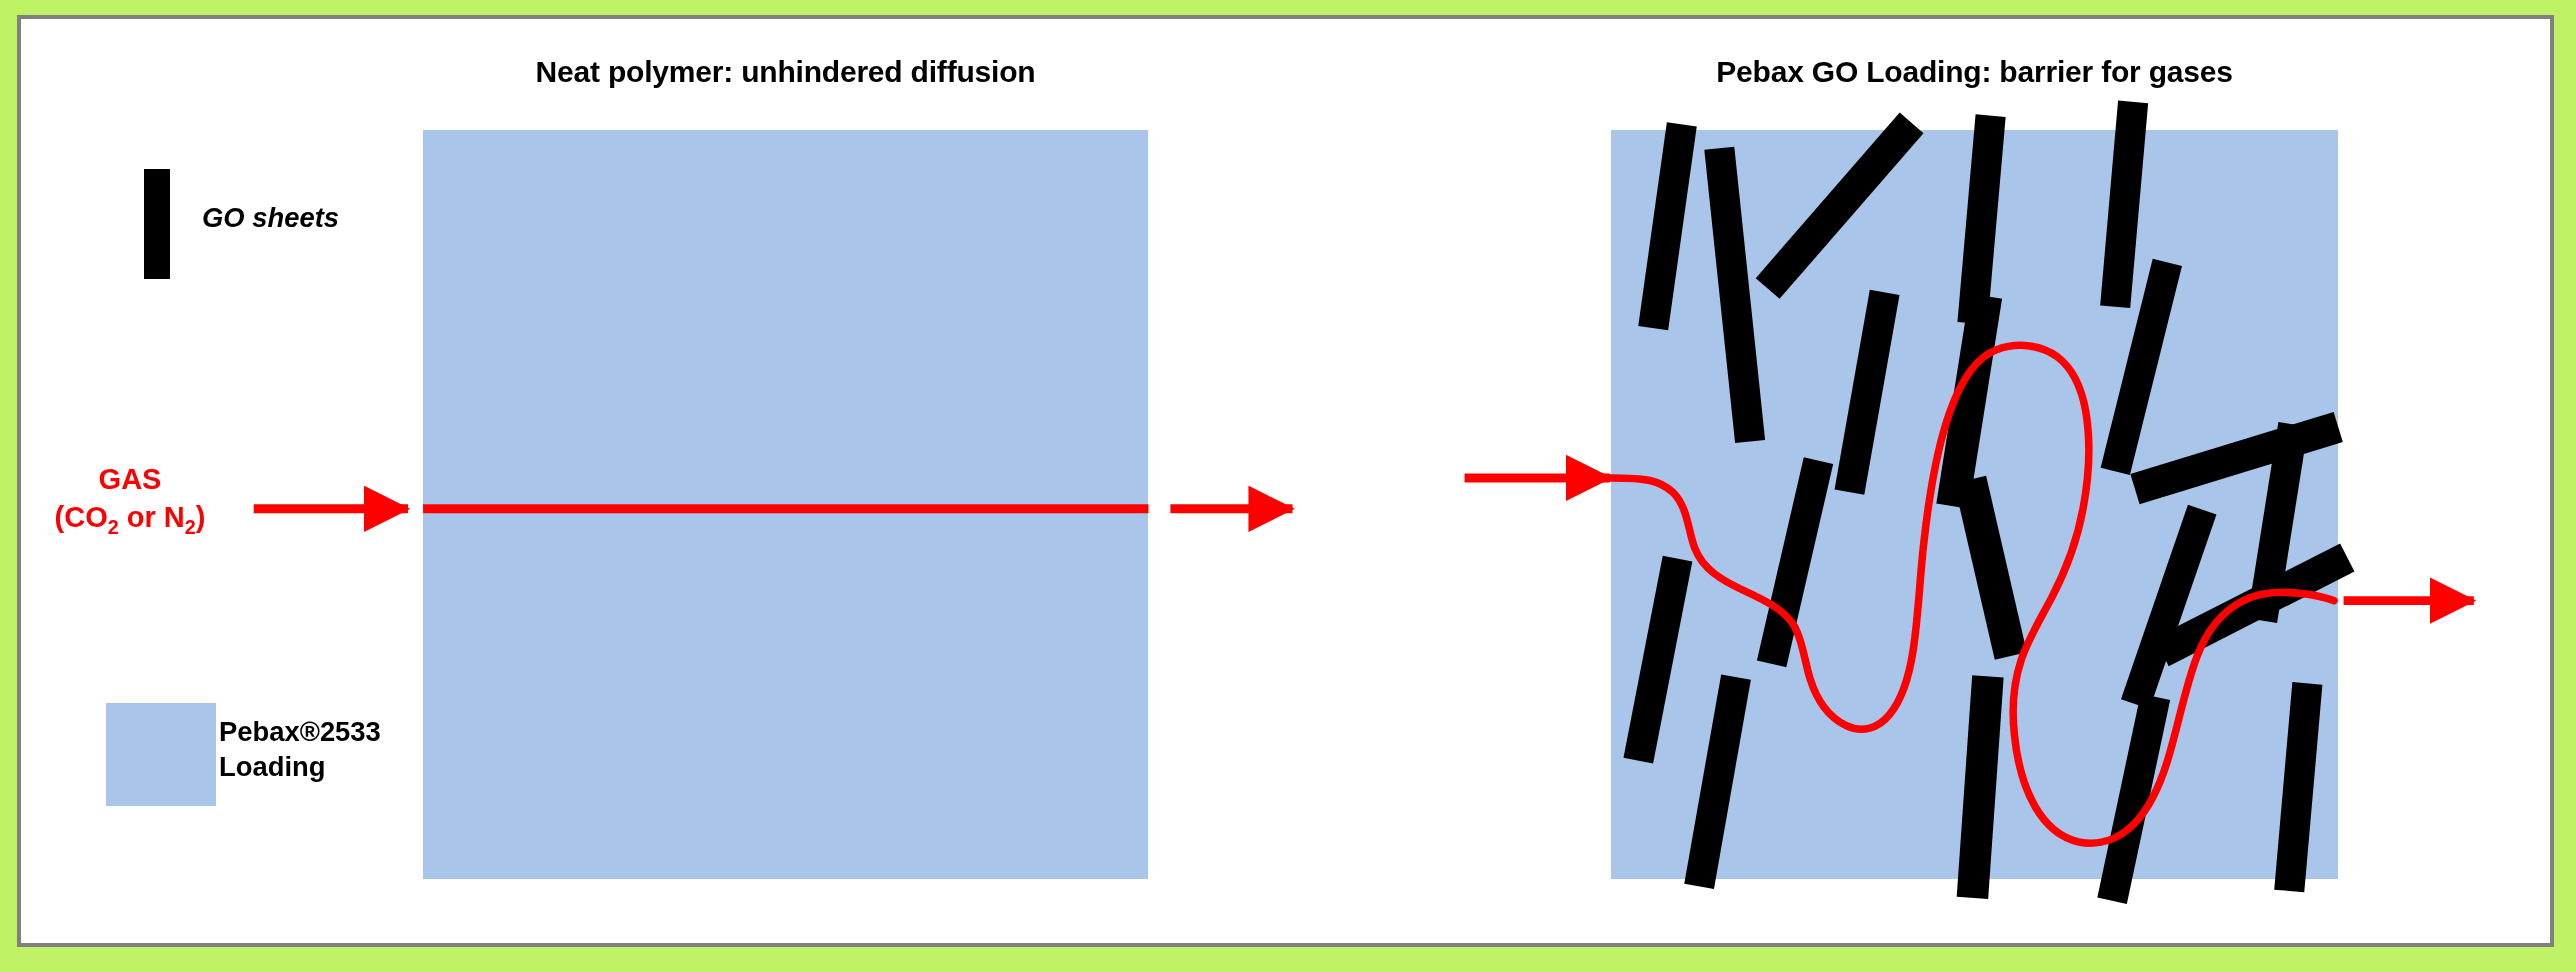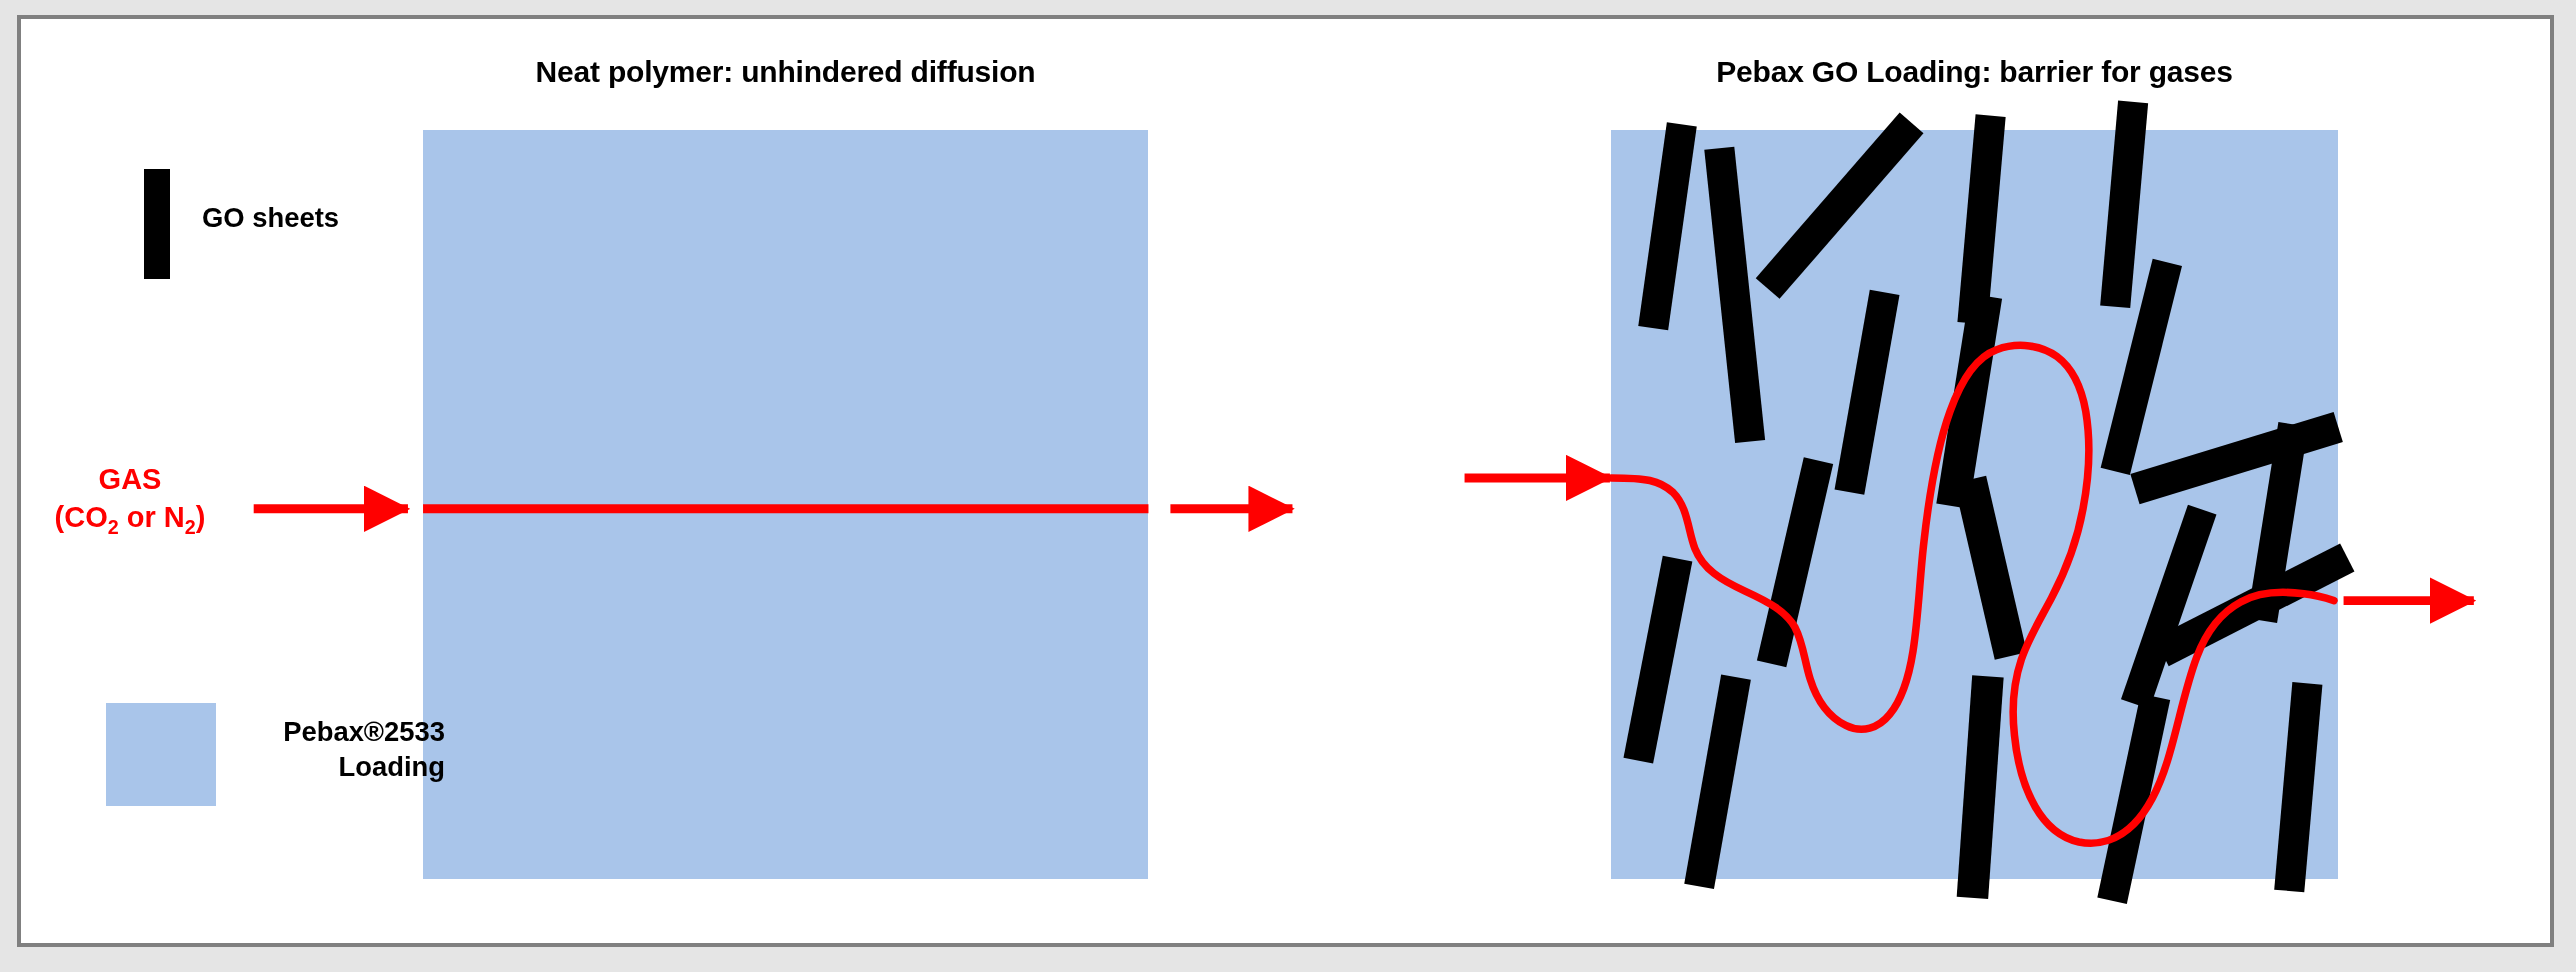--- a/index.html
+++ b/index.html
@@ -8,21 +8,21 @@
     padding: 0;
     background: #ffffff;
   }
   body {
     font-family: "Liberation Sans", sans-serif;
   }
   #canvas {
     position: relative;
     width: 2576px;
     height: 973px;
-    background: #e5e5e5;
+    background: #bef264;
     overflow: hidden;
   }
   #frame {
     position: absolute;
     left: 17px;
     top: 15px;
     width: 2537px;
     height: 932px;
     border: 4.8px solid #808080;
     box-sizing: border-box;
@@ -54,36 +54,37 @@
     width: 26px; height: 110px;
     background: #000000;
   }
   #legend-go-label {
     position: absolute;
     left: 202px; top: 202px;
     font-size: 27.4px;
     font-weight: bold;
     color: #000000;
     white-space: nowrap;
+    font-style: italic;
   }
   #legend-matrix-swatch {
     position: absolute;
     left: 106px; top: 703px;
     width: 110px; height: 103px;
     background: #a9c5ea;
   }
   #legend-matrix-label {
     position: absolute;
     left: 219px; top: 714px;
     width: 226px;
     font-size: 27.4px;
     font-weight: bold;
     color: #000000;
     line-height: 1.28;
-    text-align: right;
+    text-align: left;
   }
 
   
   #gas-label {
     position: absolute;
     left: 17px; top: 461px;
     width: 226px;
     font-size: 29px;
     font-weight: bold;
     color: #ff0000;

